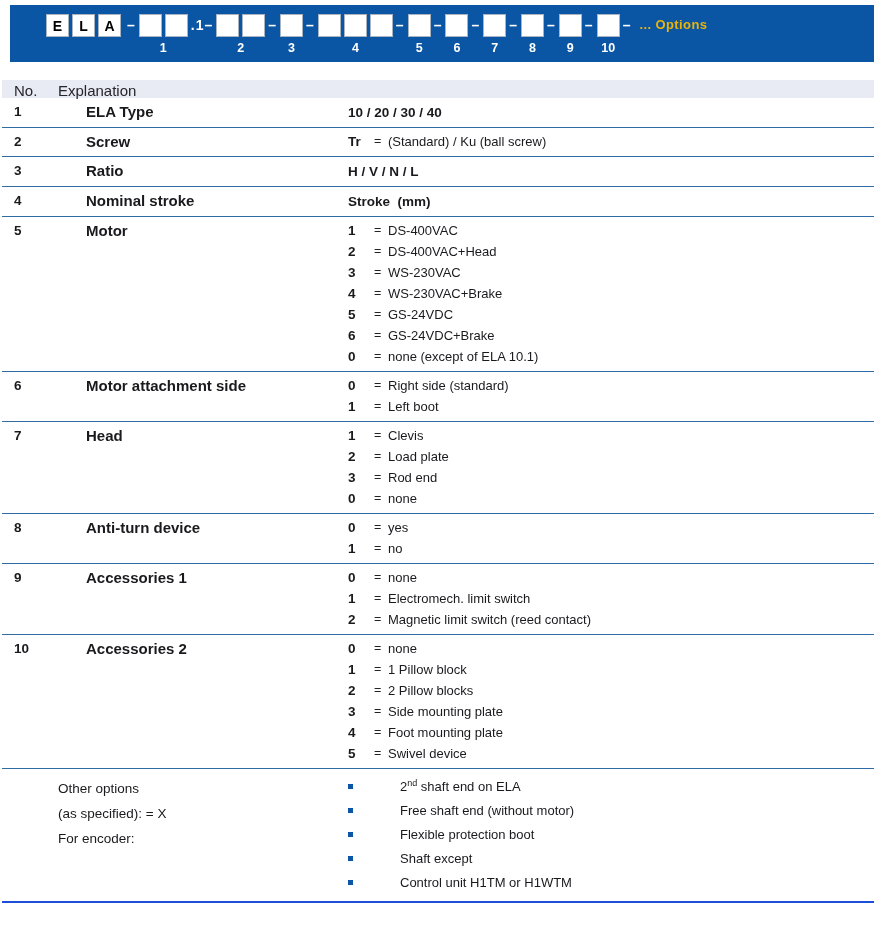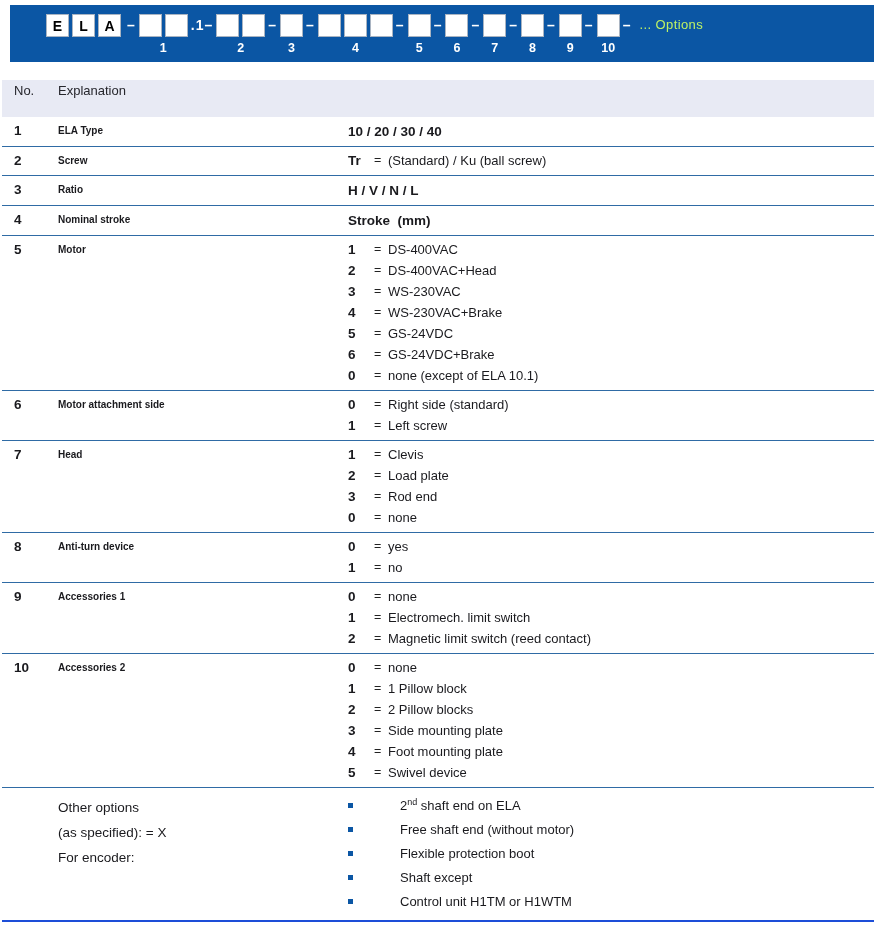--- a/index.html
+++ b/index.html
@@ -31,45 +31,45 @@
     color:#ffffff;font-weight:bold;font-size:14px;
     height:23px;line-height:22px;
     margin:0 3px;letter-spacing:1px;white-space:nowrap;
   }
   .cgroup{display:flex;flex-direction:column;align-items:center;}
   .gboxes{display:flex;gap:3px;}
   .gnum{
     color:#ffffff;font-weight:bold;font-size:12.5px;margin-top:4px;
   }
   .options-label{
-    color:#bef264;font-weight:normal;font-size:13px;
+    color:#eab308;font-weight:bold;font-size:13px;
     height:23px;line-height:22px;margin-left:5px;letter-spacing:0.4px;
     white-space:nowrap;
   }
 
   
   .etable{margin:18px 10px 0 2px;}
   .thead{
     display:grid;grid-template-columns:56px 290px 1fr;
     background:#e8eaf4;
-    padding:3px 0 19px 0;
-    font-size:13px;color:#26262c;
+    padding:3px 0 0 0;
+    font-size:15px;color:#26262c;
     line-height:15px;
   }
   .thead .cell-no{padding-left:12px;}
   .trow{
     display:grid;grid-template-columns:56px 290px 1fr;
     border-bottom:1px solid #2f6ba5;
     padding:3px 0 4px 0;
   }
   .trow .cell-no{
     padding-left:12px;font-weight:bold;font-size:13.5px;line-height:21px;
   }
   .trow .cell-label{
-    font-weight:bold;font-size:10px;line-height:21px;
+    font-weight:bold;font-size:15px;line-height:21px;margin-left:28px;
   }
   .vline{display:grid;grid-template-columns:26px 14px auto;line-height:21px;}
   .vline.plain{display:block;}
   .vcode{font-weight:bold;font-size:13.5px;}
   .veq{font-size:12.5px;color:#222;}
   .vdesc{font-size:13px;}
   .vplain{font-weight:bold;font-size:13.5px;white-space:pre-wrap;}
   .b{font-weight:normal;}
 
   
@@ -260,21 +260,21 @@
         <div class="cell-label">Motor attachment side</div>
         <div class="cell-values">
           <div class="vline">
             <span class="vcode">0</span>
             <span class="veq">=</span>
             <span class="vdesc">Right side (standard)</span>
           </div>
           <div class="vline">
             <span class="vcode">1</span>
             <span class="veq">=</span>
-            <span class="vdesc">Left screw</span>
+            <span class="vdesc">Left boot</span>
           </div>
         </div>
       </div>
       <div class="trow">
         <div class="cell-no">7</div>
         <div class="cell-label">Head</div>
         <div class="cell-values">
           <div class="vline">
             <span class="vcode">1</span>
             <span class="veq">=</span>

